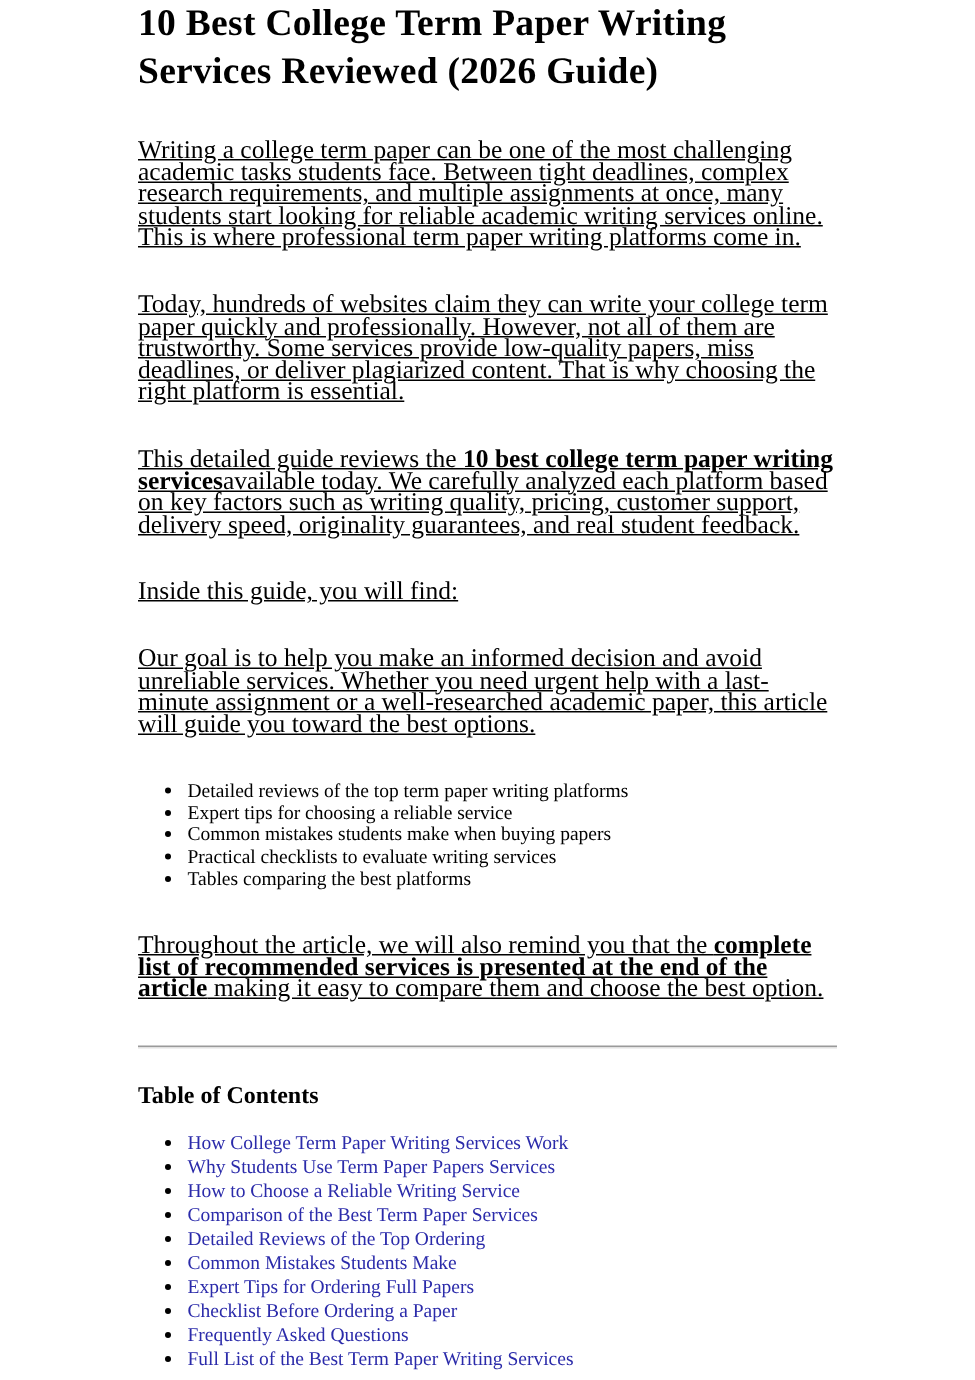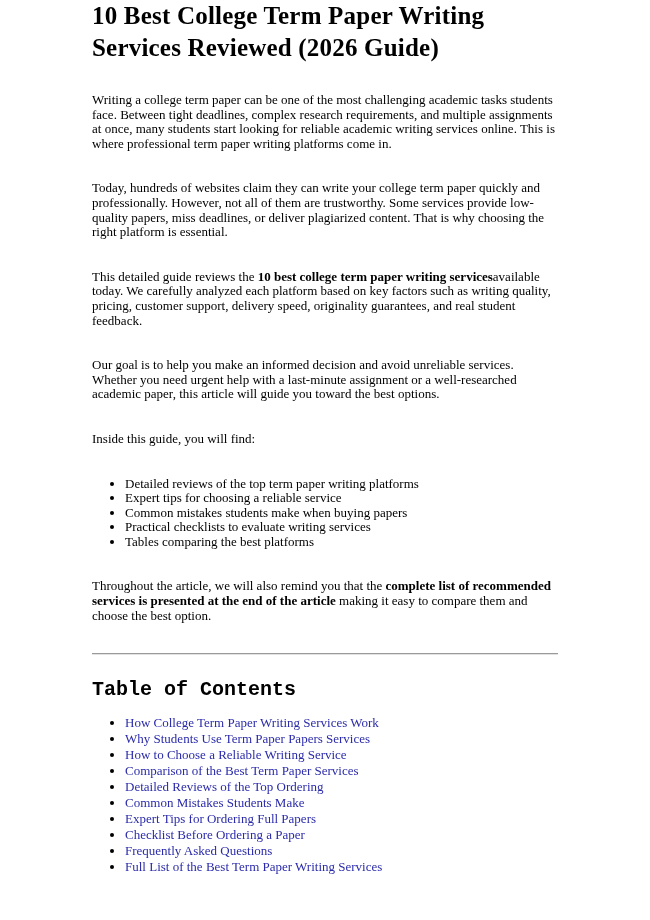--- a/index.html
+++ b/index.html
@@ -23,63 +23,63 @@
     box-sizing: border-box;
   }
   h1 {
     font-size: 25px;
     line-height: 1.26;
     font-weight: bold;
     margin: 0 0 21px 0;
     letter-spacing: 0.2px;
   }
   p {
-    font-size: 13px;
+    font-size: 17px;
     line-height: 14.6px;
     margin: 30px 0;
+    text-decoration: underline;
   }
   ul {
     font-size: 13px;
     line-height: 14.6px;
     margin: 14px 0;
     padding-left: 33px;
   }
   li { margin: 0; }
   ul.toc li { margin-bottom: 1.4px; }
   b { font-weight: bold; }
   hr.divider {
     border: none;
     height: 0;
     border-top: 1px solid #9a9a9a;
     border-bottom: 1px solid #e2e2e2;
     margin: 20px 0 0 0;
   }
   h2 {
-    font-size: 20px;
+    font-size: 16px;
     font-weight: bold;
     margin: 23px 0 15px 0;
-    font-family: Liberation Mono, monospace;
   }
   a.toc-link {
     color: var(--link-color, #2b2baa);
     text-decoration: none;
     cursor: pointer;
   }
 </style>
 </head>
 <body style="background: rgb(255, 255, 255); color: rgb(0, 0, 0);">
 
 <main class="content">
   <h1>10 Best College Term Paper Writing Services Reviewed (2026 Guide)</h1>
 
   <p><span>Writing a college term paper can be one of the most challenging academic tasks students face. Between tight deadlines, complex research requirements, and multiple assignments at once, many students start looking for reliable academic writing services online. This is where professional term paper writing platforms come in.</span></p>
   <p><span>Today, hundreds of websites claim they can write your college term paper quickly and professionally. However, not all of them are trustworthy. Some services provide low-quality papers, miss deadlines, or deliver plagiarized content. That is why choosing the right platform is essential.</span></p>
   <p><span>This detailed guide reviews the </span><b>10 best college term paper writing services</b><span>available today. We carefully analyzed each platform based on key factors such as writing quality, pricing, customer support, delivery speed, originality guarantees, and real student feedback.</span></p>
+  <p><span>Inside this guide, you will find:</span></p>
   <p><span>Our goal is to help you make an informed decision and avoid unreliable services. Whether you need urgent help with a last-minute assignment or a well-researched academic paper, this article will guide you toward the best options.</span></p>
-  <p><span>Inside this guide, you will find:</span></p>
 
   <ul>
       <li>Detailed reviews of the top term paper writing platforms</li>
       <li>Expert tips for choosing a reliable service</li>
       <li>Common mistakes students make when buying papers</li>
       <li>Practical checklists to evaluate writing services</li>
       <li>Tables comparing the best platforms</li>
     </ul>
 
   <p><span>Throughout the article, we will also remind you that the </span><b>complete list of recommended services is presented at the end of the article</b><span> making it easy to compare them and choose the best option.</span></p>

